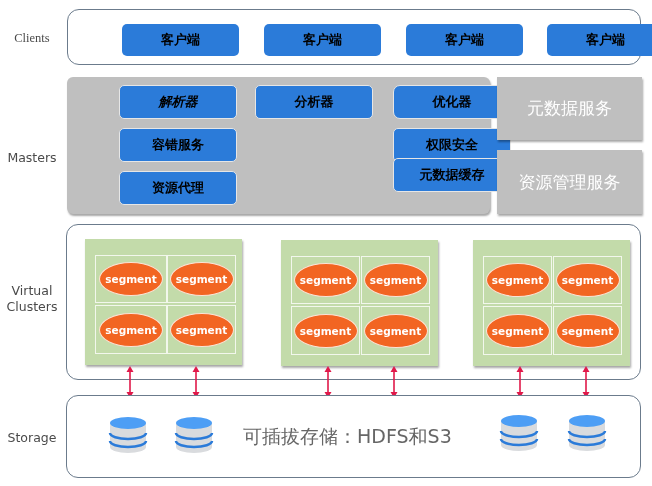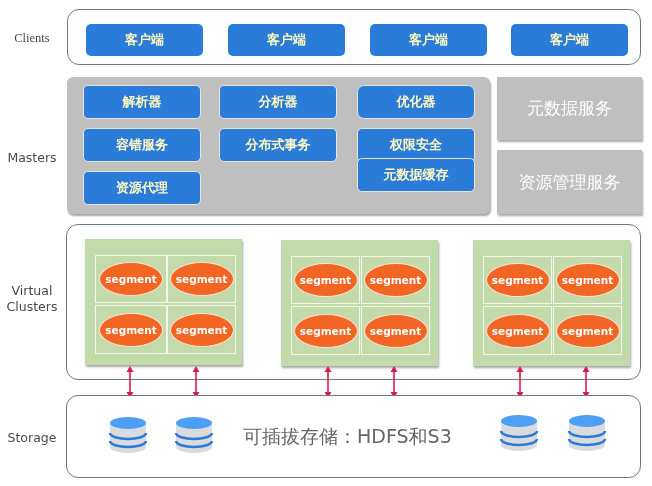--- a/index.html
+++ b/index.html
@@ -9,23 +9,24 @@
   }
   .row-label {
     position:absolute; left:0; width:64px; font-size:12.5px; color:#4a4a4a;
     text-align:center; line-height:16px;
   }
   .outline-box {
     position:absolute; border:1.5px solid #6b7b8c; border-radius:12px; background:#fff;
     box-sizing:border-box;
   }
   .blue-btn {
-    position:absolute; background:#2b7bd9; color:#fef9c3; border-radius:5px;
+    position:absolute; background:#2b7bd9; color:#000000; border-radius:5px;
     font-size:13px; font-weight:bold; display:flex; align-items:center; justify-content:center;
     box-sizing:border-box;
+    margin-left:36px;
   }
   .masters-panel {
     position:absolute; background:#bfbfbf; border-radius:6px;
     box-shadow:1px 2px 2px rgba(0,0,0,0.35);
   }
   .masters-panel .blue-btn { border:1.5px solid #e6e6e6; }
   .gray-service {
     position:absolute; background:#bfbfbf; color:#fff; font-size:17px;
     display:flex; align-items:center; justify-content:center;
     box-shadow:1px 2px 2px rgba(0,0,0,0.35);
@@ -59,25 +60,24 @@
 </div>
 <div class="row-label" style="top:430px;">Storage</div>
 
 <div class="outline-box" style="left:67px; top:9px; width:574px; height:56px;"></div>
 <div class="blue-btn" style="left:86px; top:24px; width:117px; height:32px;">客户端</div>
 <div class="blue-btn" style="left:228px; top:24px; width:117px; height:32px;">客户端</div>
 <div class="blue-btn" style="left:370px; top:24px; width:117px; height:32px;">客户端</div>
 <div class="blue-btn" style="left:511px; top:24px; width:117px; height:32px;">客户端</div>
 
 <div class="masters-panel" style="left:67px; top:77px; width:423px; height:137px;">
-  <div class="blue-btn" style="left:16px; top:8px; width:118px; height:34px;">解析器</div>
+  <div class="blue-btn" style="left:16px; top:8px; width:118px; height:34px;font-style:italic;">解析器</div>
   <div class="blue-btn" style="left:152px; top:8px; width:118px; height:34px;">分析器</div>
   <div class="blue-btn" style="left:290px; top:8px; width:118px; height:34px;border-radius:7px;">优化器</div>
   <div class="blue-btn" style="left:16px; top:51px; width:118px; height:34px;">容错服务</div>
-  <div class="blue-btn" style="left:152px; top:51px; width:118px; height:34px;">分布式事务</div>
   <div class="blue-btn" style="left:290px; top:51px; width:118px; height:34px;">权限安全</div>
   <div class="blue-btn" style="left:16px; top:94px; width:118px; height:34px;">资源代理</div>
   <div class="blue-btn" style="left:290px; top:81px; width:118px; height:34px;">元数据缓存</div>
 </div>
 <div class="gray-service" style="left:497px; top:77px; width:145px; height:63px;">元数据服务</div>
 <div class="gray-service" style="left:497px; top:150px; width:145px; height:64px;">资源管理服务</div>
 
 <div class="outline-box" style="left:66px; top:224px; width:575px; height:156px;"></div>
 
 <div class="cluster" style="left:85px; top:239px; width:157px; height:126px;">

